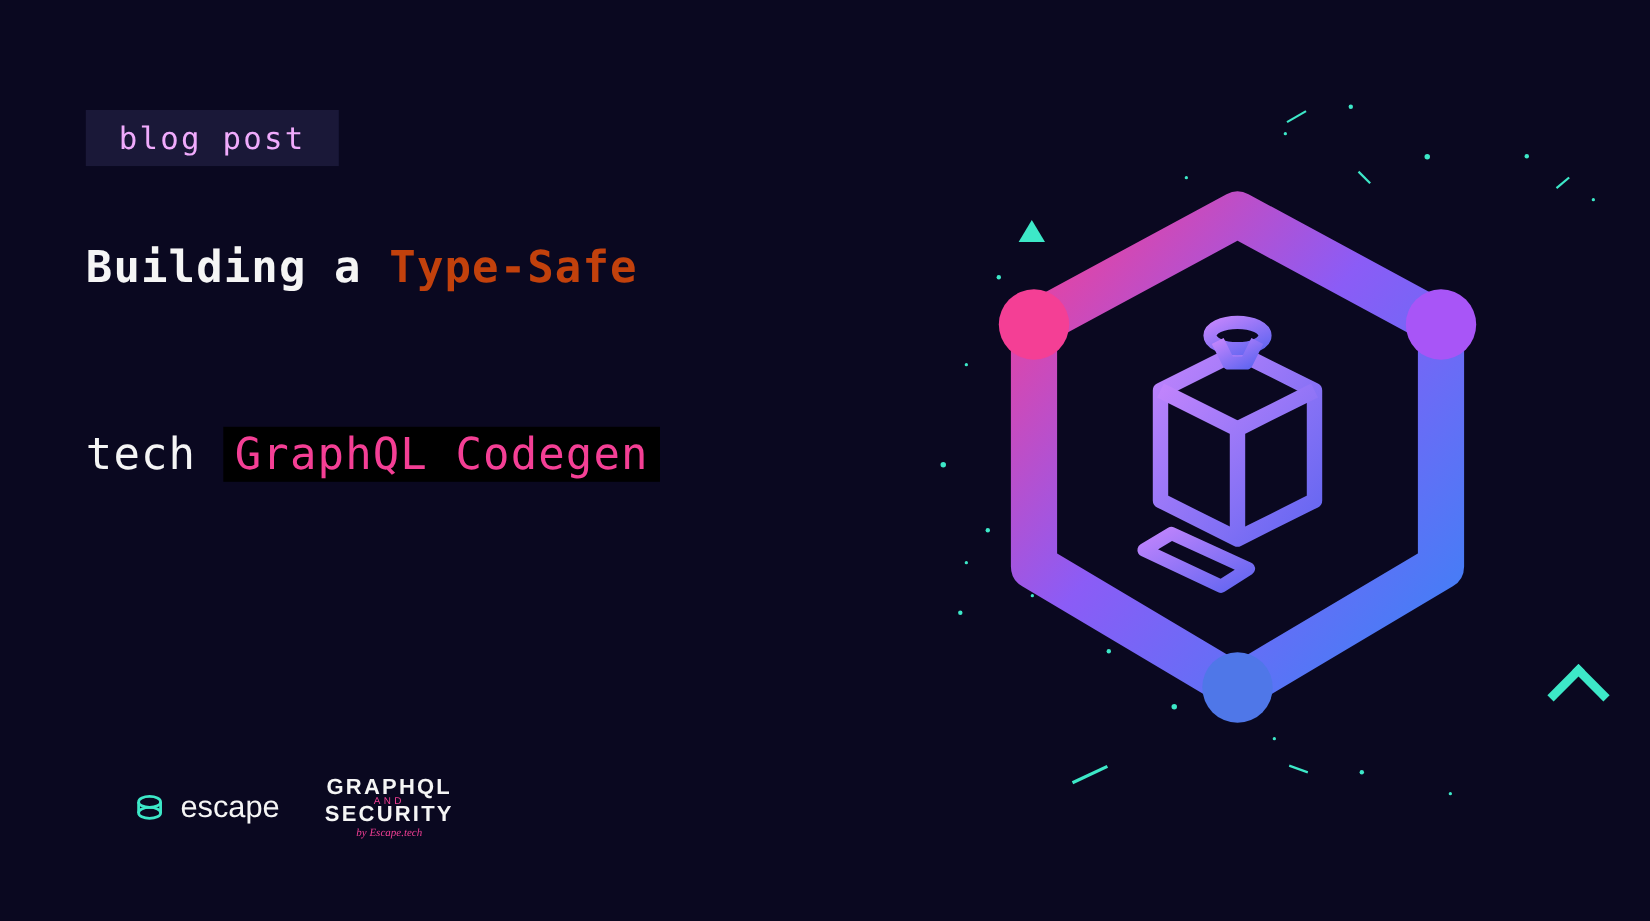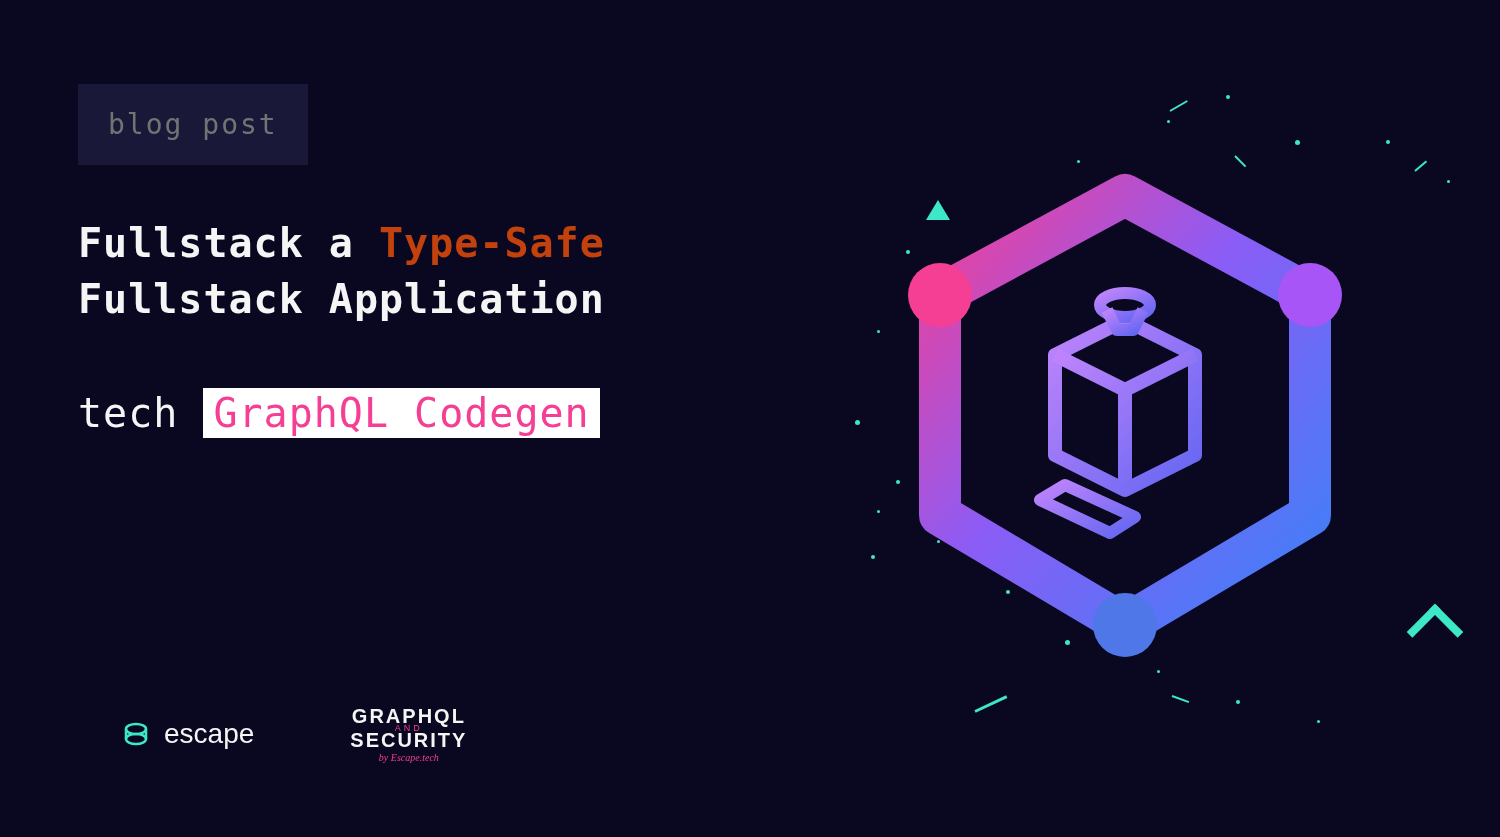--- a/index.html
+++ b/index.html
@@ -10,25 +10,25 @@
     body {
       width: 1500px;
       height: 837px;
       background: #0a0820;
       font-family: 'Menlo', 'Monaco', 'Consolas', monospace;
       position: relative;
       overflow: hidden;
     }
     .badge {
       position: absolute;
-      top: 84px;
+      top: 100px;
       left: 78px;
       background: #1a1838;
-      color: #737373;
-      padding: 24px 30px;
+      color: #f0abfc;
+      padding: 9px 30px;
       font-size: 28px;
       letter-spacing: 2px;
     }
     .title {
       position: absolute;
       top: 215px;
       left: 78px;
       font-size: 40px;
       font-weight: bold;
       color: #f5f5f5;
@@ -40,32 +40,32 @@
     }
     .subtitle {
       position: absolute;
       top: 390px;
       left: 78px;
       font-size: 40px;
       color: #f5f5f5;
       letter-spacing: 1px;
     }
     .subtitle .highlight-box {
-      background: #ffffff;
+      background: #000000;
       color: #f43f95;
       padding: 2px 10px;
       text-align: right;
     }
     .logos {
       position: absolute;
       bottom: 75px;
       left: 120px;
       display: flex;
       align-items: center;
-      gap: 96px;
+      gap: 41px;
     }
     .escape-logo {
       display: flex;
       align-items: center;
       gap: 12px;
       color: #f5f5f5;
       font-size: 28px;
       font-family: -apple-system, sans-serif;
       font-weight: 400;
     }
@@ -145,22 +145,21 @@
       border-right: 8px solid #3de8c8;
       transform: rotate(-45deg);
     }
   </style>
 </head>
 <body>
 
 <div class="badge">blog post</div>
 
 <div class="title">
-  <span>Fullstack a </span><span class="highlight">Type-Safe</span><br>
-  <span>Fullstack Application</span>
+  <span>Building a </span><span class="highlight">Type-Safe</span><br>
 </div>
 
 <div class="subtitle">
   <span>tech </span><span class="highlight-box">GraphQL Codegen</span>
 </div>
 
 <div class="logos">
   <div class="escape-logo">
     <svg class="escape-icon" viewBox="0 0 32 32">
       <ellipse cx="16" cy="11" rx="10" ry="5" fill="none" stroke="#3de8c8" stroke-width="2.5"></ellipse>

